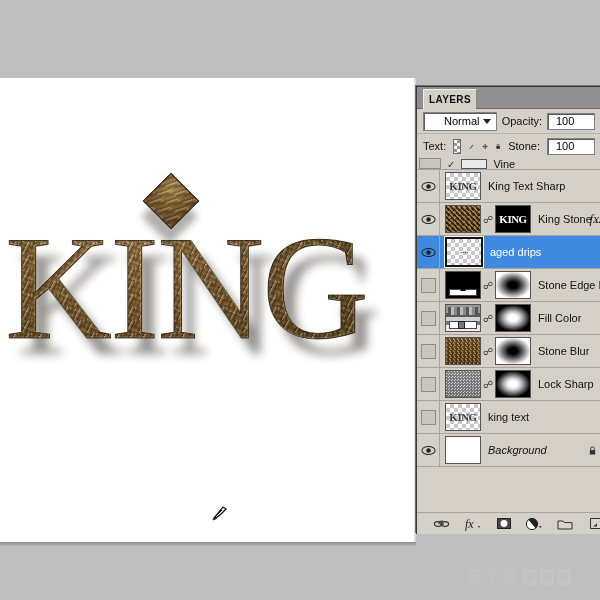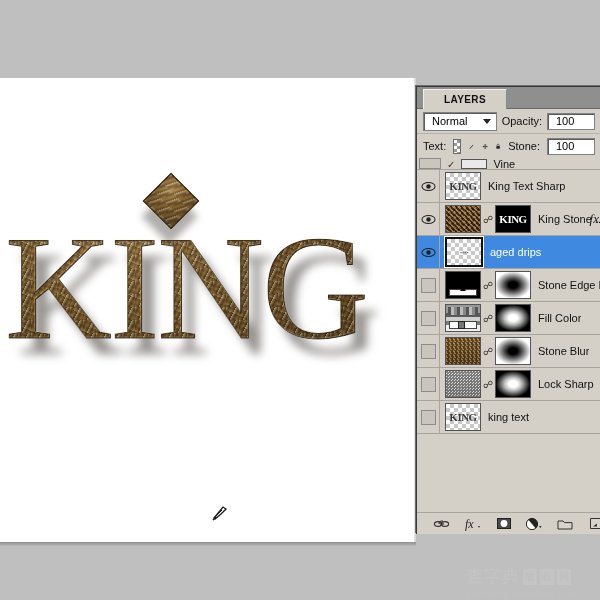--- a/index.html
+++ b/index.html
@@ -80,34 +80,34 @@
     border-top:1px solid #3a3a3a;
     box-shadow:-1px -1px 0 #6e6e6e;
     font-size:11px;color:#111;
   }
   #panel-tabstrip{
     height:21px;background:#8f8f8f;
     border-bottom:1px solid #6a6a6a;position:relative;
   }
   #tab-layers{
     position:absolute;left:6px;top:2px;height:19px;line-height:19px;
-    padding:0 20px;background:#d4d0c8;font-size:10px;font-weight:bold;
+    padding:0 5px;background:#d4d0c8;font-size:10px;font-weight:bold;
     letter-spacing:.4px;color:#111;
     border-left:1px solid #f0eee8;border-top:1px solid #f0eee8;border-right:1px solid #8a8a8a;
   }
   .panel-row{
     display:flex;align-items:center;height:24px;padding:0 6px;gap:5px;
     border-bottom:1px solid #b6b2aa;background:#d4d0c8;
   }
   #blend-select{
     width:118px;height:17px;font-size:11px;
     font-family:"Liberation Sans", sans-serif;
     background:#fff;border:1px solid #808080;
     box-shadow:inset 1px 1px 0 #5d5d5d;
-    display:flex;align-items:center;padding-left:8px;position:relative;
+    display:flex;align-items:center;padding-left:20px;position:relative;
     color:#000;
   }
   #blend-select .caret{
     position:absolute;right:5px;top:6px;
     width:0;height:0;border-left:4px solid transparent;border-right:4px solid transparent;
     border-top:5px solid #222;
   }
   .field-label{font-size:11px;color:#111;white-space:nowrap;}
   .num-field{
     height:15px;min-width:30px;background:#fff;border:1px solid #808080;
@@ -419,20 +419,34 @@
     <div class="layer-item">
       <div class="eye-cell">
         <div class="empty-check"></div>
       </div>
       <div class="thumb checker">
         <div class="thumb-king">KING</div>
       </div>
       <div class="layer-name">king text</div>
     </div>
 
+    <div class="layer-item">
+      <div class="eye-cell">
+        <svg class="eye" viewBox="0 0 16 11">
+            <ellipse cx="8" cy="5.5" rx="7" ry="4.3" fill="none" stroke="#222" stroke-width="1.1"></ellipse>
+            <circle cx="8" cy="5.5" r="2.4" fill="#222"></circle>
+          </svg>
+      </div>
+      <div class="thumb" style="background:#fff;"></div>
+      <div class="layer-name italic">Background</div>
+      <svg class="lock-mark" viewBox="0 0 10 12">
+        <path d="M3 5.5 V4 a2 2 0 0 1 4 0 V5.5" fill="none" stroke="#333" stroke-width="1"></path>
+        <rect x="2" y="5.5" width="6" height="5" fill="#333"></rect>
+      </svg>
+    </div>
 
   </div>
 
   <div id="panel-footer">
     <div class="footer-btn">
       <svg viewBox="0 0 18 12" width="18" height="12">
         <path d="M6 6 a3 3 0 0 1 3-3 h1" fill="none" stroke="#333" stroke-width="1.2"></path>
         <ellipse cx="5" cy="6" rx="3.6" ry="2.4" fill="none" stroke="#333" stroke-width="1.2"></ellipse>
         <ellipse cx="12" cy="6" rx="3.6" ry="2.4" fill="none" stroke="#333" stroke-width="1.2"></ellipse>
         <path d="M7 6 h4" stroke="#333" stroke-width="1.2"></path>

